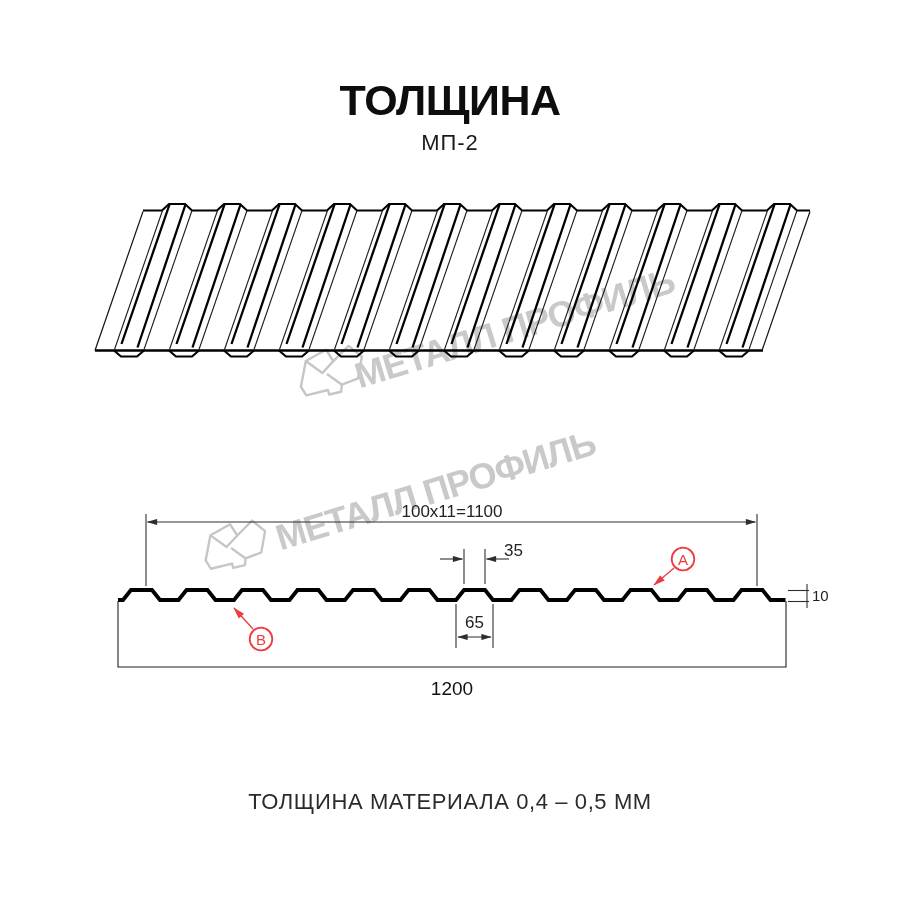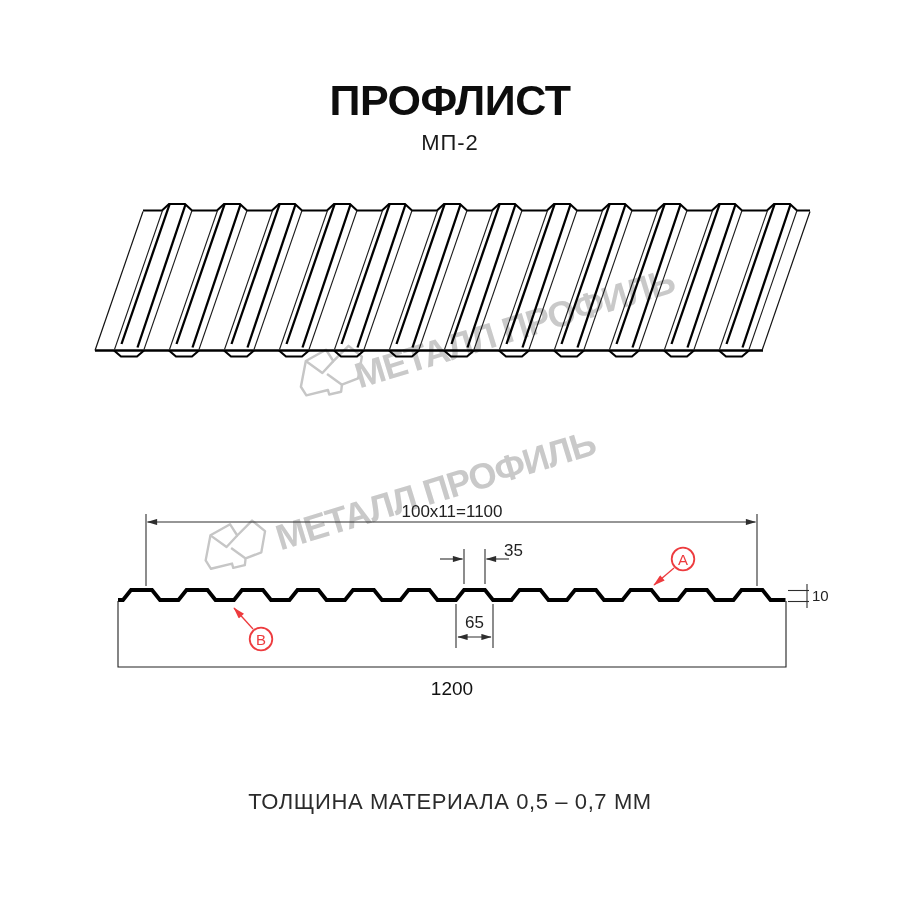--- a/index.html
+++ b/index.html
@@ -186,15 +186,15 @@
     </g>
 
     <g>
       <line x1="253" y1="629" x2="234" y2="608" stroke="#ed3b3e" stroke-width="1.3" marker-end="url(#mred)"></line>
       <circle cx="261" cy="639" r="11.3" fill="none" stroke="#ed3b3e" stroke-width="1.8"></circle>
       <text class="red-letter" x="261" y="644.5" text-anchor="middle" fill="#ed3b3e">B</text>
     </g>
   </g>
 </svg>
 
-<div class="abs title">ПРОФЛИСТ</div>
+<div class="abs title">ТОЛЩИНА</div>
 <div class="abs subtitle">МП-2</div>
-<div class="abs footer-note">ТОЛЩИНА МАТЕРИАЛА 0,5 – 0,7 ММ</div>
+<div class="abs footer-note">ТОЛЩИНА МАТЕРИАЛА 0,4 – 0,5 ММ</div>
 
 </body></html>

